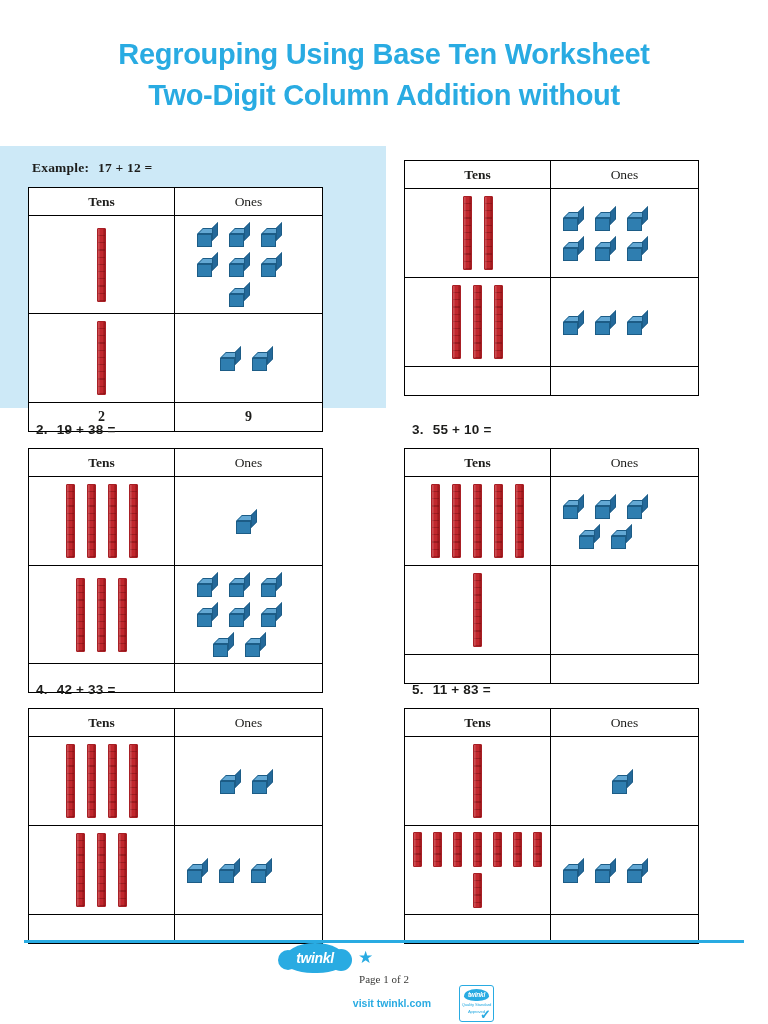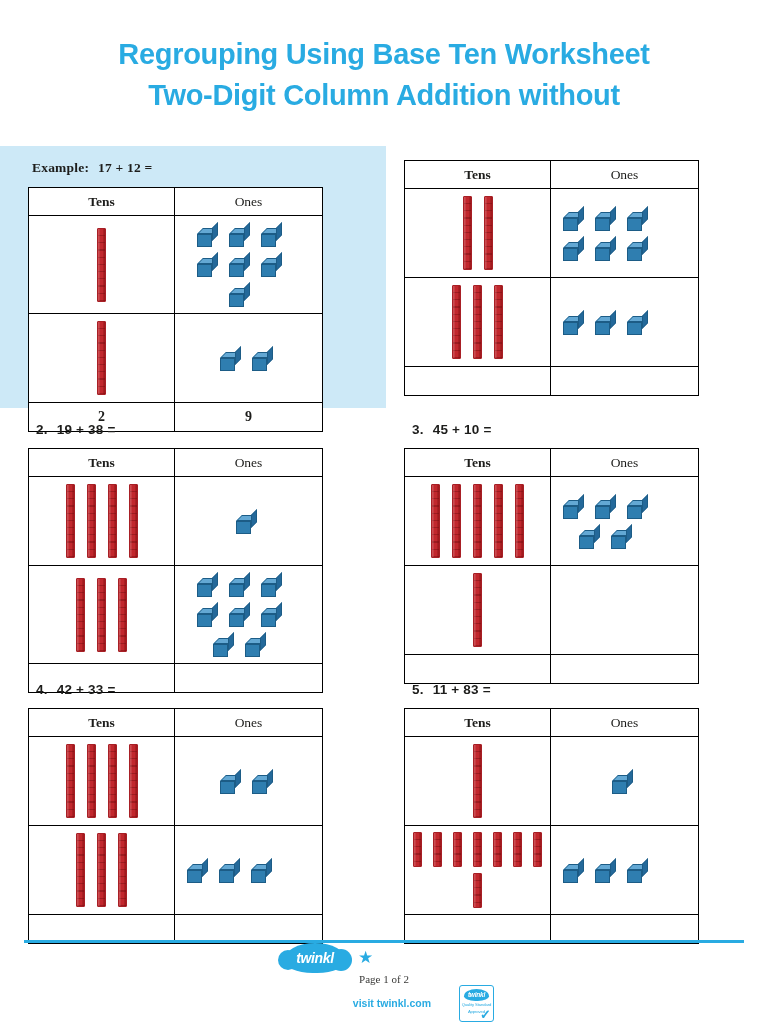--- a/index.html
+++ b/index.html
@@ -509,21 +509,21 @@
               <tr>
                 <td class="tens answer-cell"></td>
                 <td class="ones answer-cell"></td>
               </tr>
             </tbody>
           </table>
         </div>
       </div>
       <div class="cellwrap right">
         <div class="cellinner">
-          <div class="qlabel"><span class="qnum">3.</span><span>45 + 10 =</span></div>
+          <div class="qlabel"><span class="qnum">3.</span><span>55 + 10 =</span></div>
           <table class="bt">
             <thead>
               <tr>
                 <th class="tens">Tens</th>
                 <th class="ones">Ones</th>
               </tr>
             </thead>
             <tbody>
               <tr>
                 <td class="tens worksheet-row">

